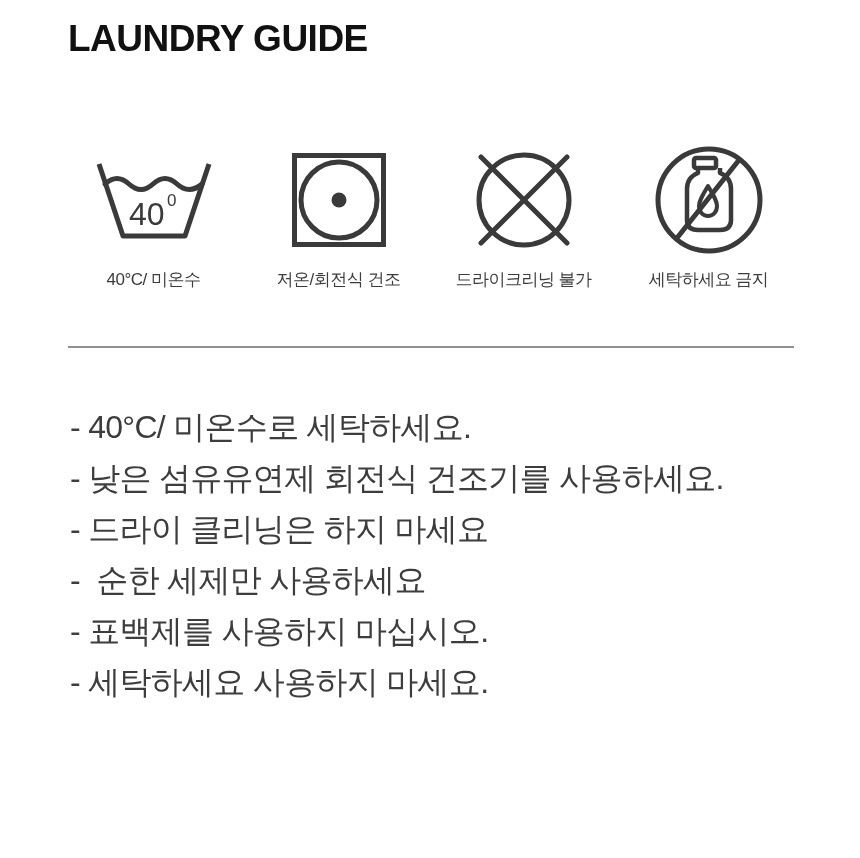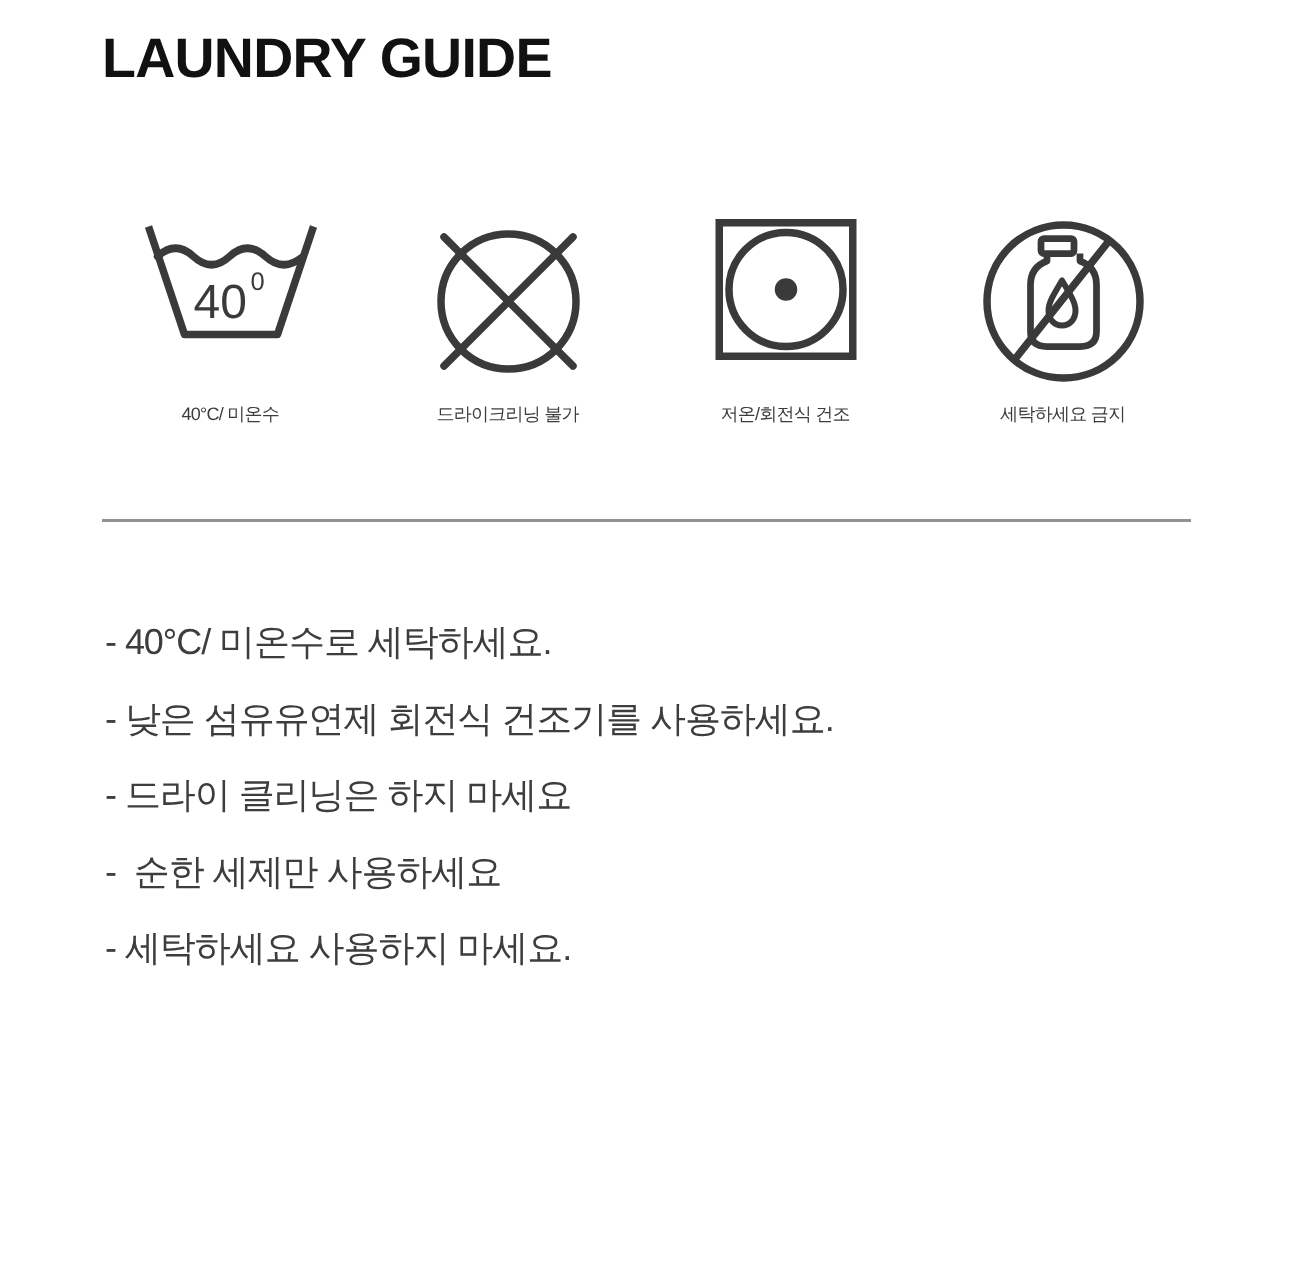--- a/index.html
+++ b/index.html
@@ -21,42 +21,42 @@
   .icons-row {
     position:absolute; left:61px; top:145px; width:740px;
     display:flex;
   }
   .icon-cell {
     flex:1 1 0;
     display:flex; flex-direction:column; align-items:center;
     margin:0;
   }
   .icon-box {
-    height:110px; display:flex; align-items:flex-start; justify-content:center;
+    height:110px; display:flex; align-items:center; justify-content:center;
   }
   .icon-box svg { display:block; }
   .icon-label {
     margin-top:13px;
-    font-size:12px; letter-spacing:-0.5px;
+    font-size:17px; letter-spacing:-0.5px;
     color:#3c3c3c;
     white-space:nowrap;
   }
   .basin-temp {
     font-family:"Liberation Sans", sans-serif;
     fill:#3a3a3a;
   }
   .divider {
     position:absolute; left:68px; top:346px; width:726px;
     border:none; margin:0;
     border-top:2px solid #919191;
   }
   .instructions {
     position:absolute; left:70px; top:402px;
     margin:0; padding:0; list-style:none;
-    font-size:24px; letter-spacing:-0.7px;
+    font-size:32px; letter-spacing:-0.7px;
     color:#3d3d3d;
   }
   .instructions li {
     height:51px;
     display:flex; align-items:center;
     white-space:pre;
   }
 </style>
 </head>
 <body>
@@ -74,38 +74,38 @@
           <path d="M10,26 Q22,15 34,26 T58,26 T82,26 T107,26" stroke="#3a3a3a" stroke-width="5" fill="none" stroke-linecap="round"></path>
           <text class="basin-temp" x="34" y="67" font-size="32">40</text>
           <text class="basin-temp" x="72" y="48" font-size="17">0</text>
         </svg>
       </div>
       <figcaption class="icon-label">40°C/ 미온수</figcaption>
     </figure>
 
     <figure class="icon-cell">
       <div class="icon-box">
+        <svg width="96" height="96" viewBox="0 0 96 96" fill="none">
+          <rect x="3.5" y="3.5" width="89" height="89" stroke="#3a3a3a" stroke-width="5" fill="none"></rect>
+          <circle cx="48" cy="48" r="38" stroke="#3a3a3a" stroke-width="5" fill="none"></circle>
+          <circle cx="48" cy="48" r="7.5" fill="#3a3a3a"></circle>
+        </svg>
+      </div>
+      <figcaption class="icon-label">저온/회전식 건조</figcaption>
+    </figure>
+
+    <figure class="icon-cell">
+      <div class="icon-box">
         <svg width="112" height="112" viewBox="0 0 112 112" fill="none">
           <circle cx="56" cy="56" r="45" stroke="#3a3a3a" stroke-width="5" fill="none"></circle>
           <line x1="13" y1="13" x2="99" y2="99" stroke="#3a3a3a" stroke-width="5" stroke-linecap="round"></line>
           <line x1="99" y1="13" x2="13" y2="99" stroke="#3a3a3a" stroke-width="5" stroke-linecap="round"></line>
         </svg>
       </div>
       <figcaption class="icon-label">드라이크리닝 불가</figcaption>
-    </figure>
-
-    <figure class="icon-cell">
-      <div class="icon-box">
-        <svg width="96" height="96" viewBox="0 0 96 96" fill="none">
-          <rect x="3.5" y="3.5" width="89" height="89" stroke="#3a3a3a" stroke-width="5" fill="none"></rect>
-          <circle cx="48" cy="48" r="38" stroke="#3a3a3a" stroke-width="5" fill="none"></circle>
-          <circle cx="48" cy="48" r="7.5" fill="#3a3a3a"></circle>
-        </svg>
-      </div>
-      <figcaption class="icon-label">저온/회전식 건조</figcaption>
     </figure>
 
 
     <figure class="icon-cell">
       <div class="icon-box">
         <svg width="112" height="112" viewBox="0 0 112 112" fill="none">
           <circle cx="56" cy="56" r="51" stroke="#3a3a3a" stroke-width="5" fill="none"></circle>
           <rect x="41" y="14" width="22" height="10" rx="2" stroke="#3a3a3a" stroke-width="4.5" fill="none"></rect>
           <path d="M45,24 L45,29 C37,32 34,38 34,45 L34,76 C34,83 38,86 45,86 L67,86 C74,86 78,83 78,76 L78,45 C78,38 75,32 67,29 L67,24" stroke="#3a3a3a" stroke-width="4.5" fill="none" stroke-linejoin="round"></path>
           <path d="M55,42 C49,52 46,57 46,62 C46,68 50,72 55,72 C60,72 64,68 64,62 C64,57 61,52 55,42 Z" stroke="#3a3a3a" stroke-width="4" fill="none" stroke-linejoin="round"></path>
@@ -117,16 +117,17 @@
 
   </div>
 
   <hr class="divider">
 
   <ul class="instructions">
     <li>- 40°C/ 미온수로 세탁하세요.</li>
     <li>- 낮은 섬유유연제 회전식 건조기를 사용하세요.</li>
     <li>- 드라이 클리닝은 하지 마세요</li>
     <li>-  순한 세제만 사용하세요</li>
+    <li>- 표백제를 사용하지 마십시오.</li>
     <li>- 세탁하세요 사용하지 마세요.</li>
   </ul>
 
 </div>
 
 </body></html>

